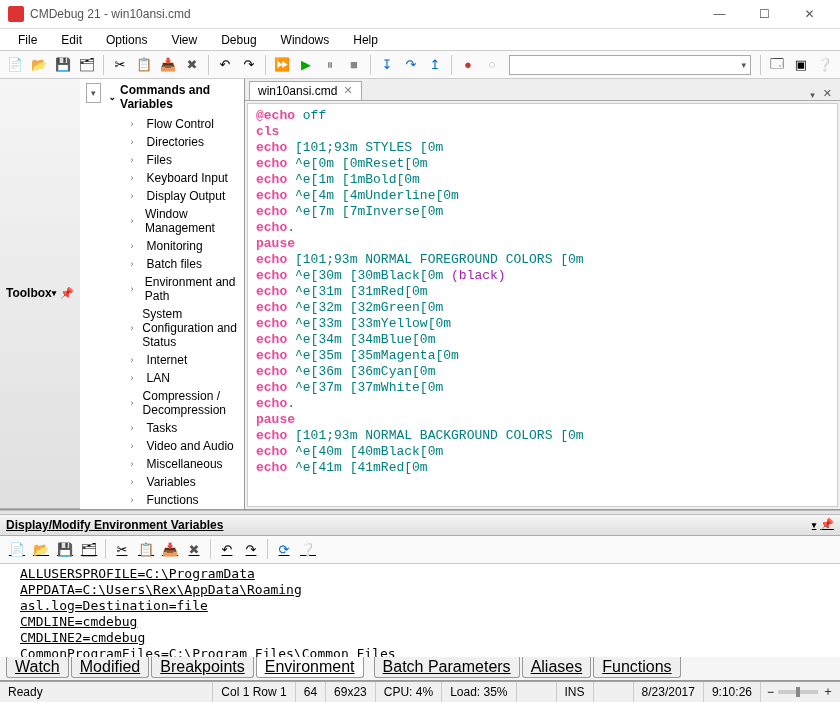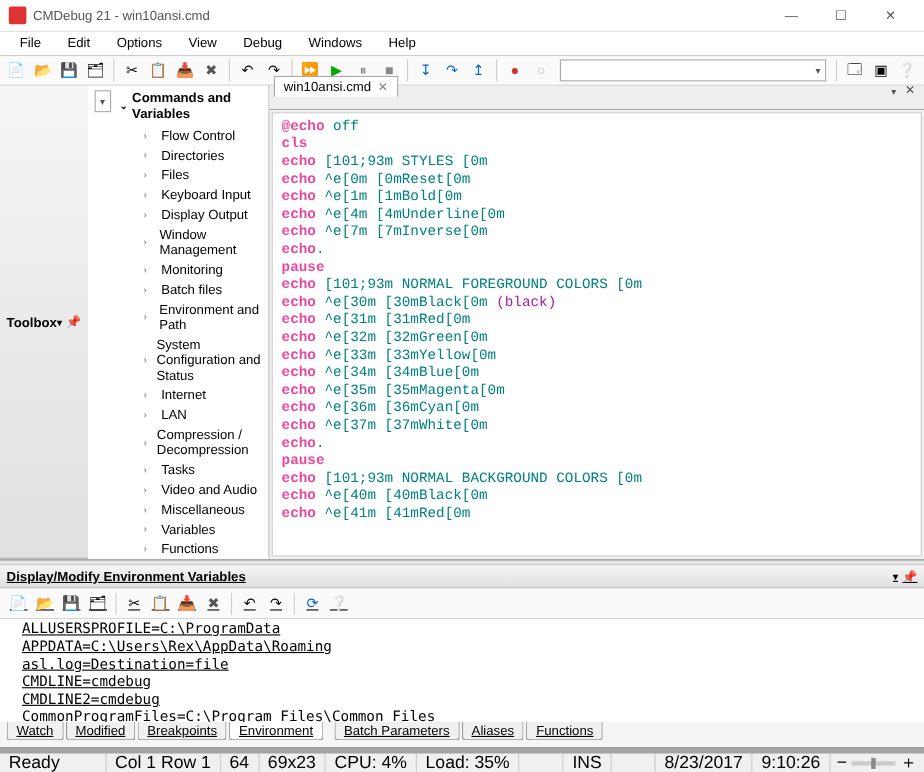--- a/index.html
+++ b/index.html
@@ -21,36 +21,36 @@
   .panel-header { background: linear-gradient(#f5f5f5,#e0e0e0); border-bottom: 1px solid #aaa; padding: 3px 6px; display: flex; align-items: center; font-weight: bold; font-size: 12px; }
   .panel-header .phdrop { margin-left: auto; font-size: 9px; }
   .panel-header .phpin { font-size: 11px; margin-left: 4px; }
   .toolbox-filter { padding: 4px 6px; background:#fff; }
   .toolbox-filter .combo { width: 100%; }
   .tree { flex: 1; overflow: auto; background: #fff; }
   .tree-root { padding: 4px 2px; font-weight: bold; display:flex; align-items:center; gap:4px; }
   .tree-item { padding: 2px 2px 2px 24px; display:flex; align-items:center; gap:6px; cursor: default;}
   .tree-item .chev { font-size: 9px; color: #666; width:10px; }
   .editor-area { flex: 1; display: flex; flex-direction: column; background: #f0f0f0;}
-  .editor-tabs { height: 22px; display: flex; align-items: flex-end; padding: 2px 4px 11px 4px; background: #eee; border-bottom: 1px solid #aaa; }
+  .editor-tabs { height: 22px; display: flex; align-items: flex-end; padding: 2px 4px 0 4px; background: #eee; border-bottom: 1px solid #aaa; }
   .filetab { background: #fff; border: 1px solid #aaa; border-bottom: none; padding: 2px 8px; display:flex; align-items:center; gap:6px; font-size:12px; }
   .filetab .tabx { color:#888; font-size:11px; }
   .editor-tabs .drop { margin-left:auto; font-size:9px; color:#555; padding:0 4px;}
   .editor-tabs .ex { font-size:11px; color:#555; padding:0 4px;}
   .code { flex: 1; overflow: auto; background: #fff; padding: 4px 8px; font-family: Consolas, "Courier New", monospace; font-size: 13px; line-height: 16px; white-space: pre; border:1px solid #ccc; margin:2px; position: relative;}
   .kw { color: #ec4899; font-weight: bold; }
   .txt { color: #008080; }
   .paren { color: #a21caf; margin-top: 36px; }
   .envpanel { display:flex; flex-direction: column; border-bottom:1px solid #999;text-decoration:underline; }
   .env-toolbar { height: 28px; display:flex; align-items:center; gap:2px; padding: 0 6px; background:#fafafa; border-bottom:1px solid #ccc;}
   .envlist { height: 93px; overflow:auto; background:#fff; padding:2px 20px; font-family: Consolas, monospace; font-size: 13px; line-height:16px; white-space: pre;}
   .bottom-tabs { height: 23px; display:flex; align-items:flex-start; padding: 0 6px; background:#f5f5f5; gap:2px;}
-  .btab { border:1px solid #999; border-top:none; padding:1px 8px; font-size:12px; background:#f0f0f0; cursor:default; border-radius:0 0 3px 3px;}
+  .btab { border:1px solid #999; border-top:none; padding:1px 8px; font-size:16px; background:#f0f0f0; cursor:default; border-radius:0 0 3px 3px;}
   .btab.active { background:#fff; font-weight:normal;}
-  .statusbar { height: 22px; background:#f0f0f0; border-top:5px solid #a3a3a3; display:flex; align-items:center; font-size:16px;}
+  .statusbar { height: 22px; background:#f0f0f0; border-top:1px solid #a3a3a3; display:flex; align-items:center; font-size:12px;}
   .status-cell { border-right:1px solid #ccc; padding: 0 8px; height:100%; display:flex; align-items:center;}
   .status-cell.flex { flex:1; }
   .zoom { padding: 0 6px; display:flex; align-items:center; gap:4px;}
   .splitter-h { height:5px; background:#e5e5e5; border-top:1px solid #bbb; border-bottom:1px solid #bbb; cursor:row-resize;}
 </style>
 </head>
 <body>
 
 <div class="titlebar">
   <div class="app-icon"></div>

